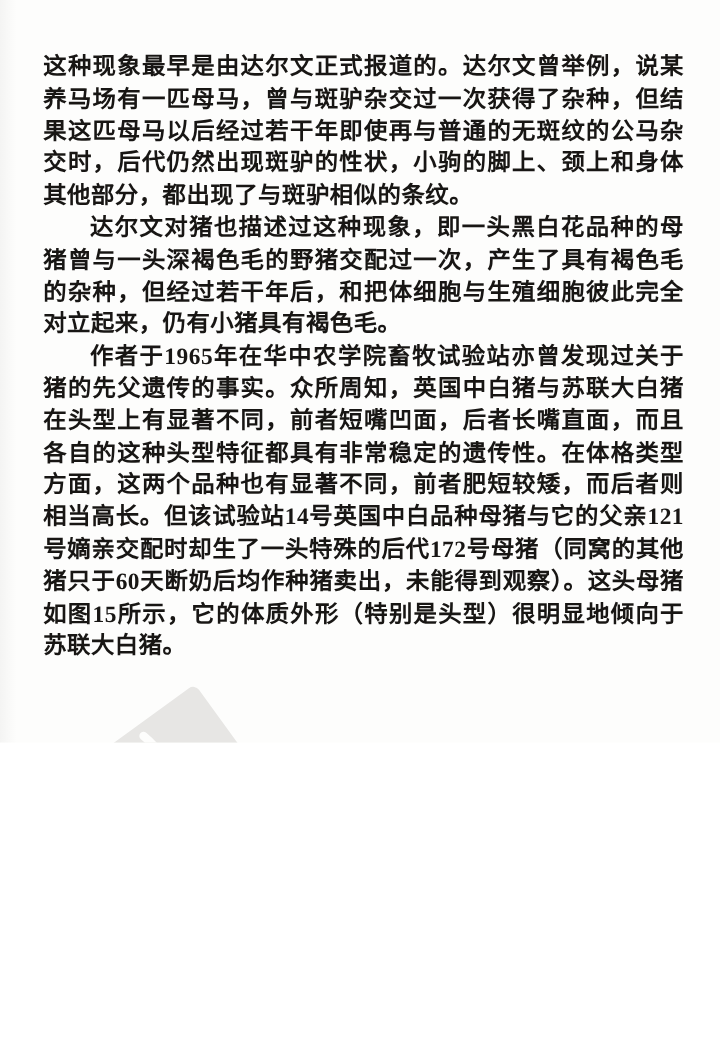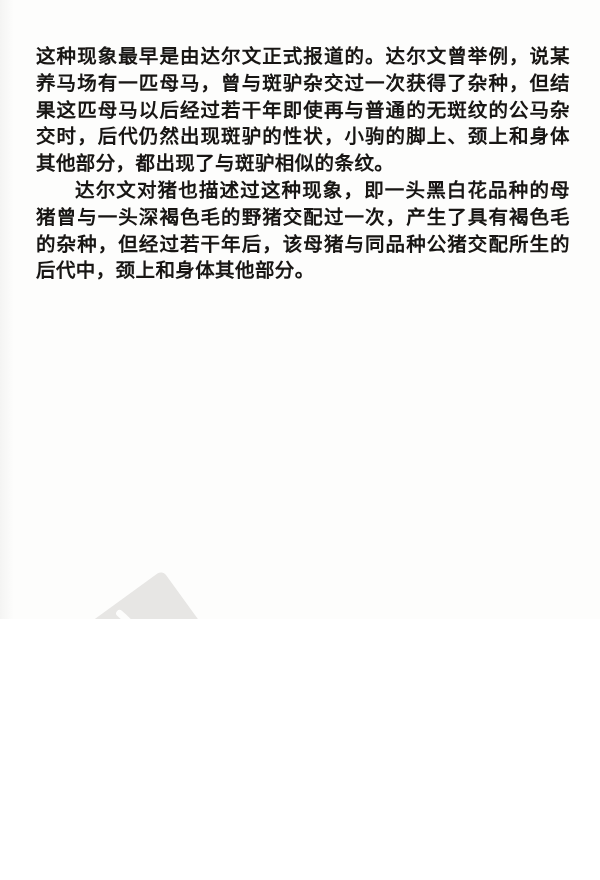--- a/index.html
+++ b/index.html
@@ -84,18 +84,19 @@
         <path d="M190 70 q10 40 -16 62"></path>
         <path d="M90 205 q36 -22 60 2 q-44 14 -20 40 q30 18 56 -10"></path>
         <path d="M195 195 q14 44 -18 70"></path>
         <path d="M120 300 q24 -14 44 2"></path>
       </g>
     </g>
   </svg>
 
   <div class="text-block">
     <p class="para continuation">这种现象最早是由达尔文正式报道的。达尔文曾举例，说某养马场有一匹母马，曾与斑驴杂交过一次获得了杂种，但结果这匹母马以后经过若干年即使再与普通的无斑纹的公马杂交时，后代仍然出现斑驴的性状，小驹的脚上、颈上和身体其他部分，都出现了与斑驴相似的条纹。</p>
-    <p class="para">达尔文对猪也描述过这种现象，即一头黑白花品种的母猪曾与一头深褐色毛的野猪交配过一次，产生了具有褐色毛的杂种，但经过若干年后，该母猪与同品种公猪交配所生的后代中，颈上和身体其他部分。</p>
+    <p class="para">达尔文对猪也描述过这种现象，即一头黑白花品种的母猪曾与一头深褐色毛的野猪交配过一次，产生了具有褐色毛的杂种，但经过若干年后，和把体细胞与生殖细胞彼此完全对立起来，仍有小猪具有褐色毛。</p>
+    <p class="para">作者于1965年在华中农学院畜牧试验站亦曾发现过关于猪的先父遗传的事实。众所周知，英国中白猪与苏联大白猪在头型上有显著不同，前者短嘴凹面，后者长嘴直面，而且各自的这种头型特征都具有非常稳定的遗传性。在体格类型方面，这两个品种也有显著不同，前者肥短较矮，而后者则相当高长。但该试验站14号英国中白品种母猪与它的父亲121号嫡亲交配时却生了一头特殊的后代172号母猪（同窝的其他猪只于60天断奶后均作种猪卖出，未能得到观察）。这头母猪如图15所示，它的体质外形（特别是头型）很明显地倾向于苏联大白猪。</p>
   </div>
 
   <div class="page-number">·148·</div>
 
 </div>
 
 </body></html>

